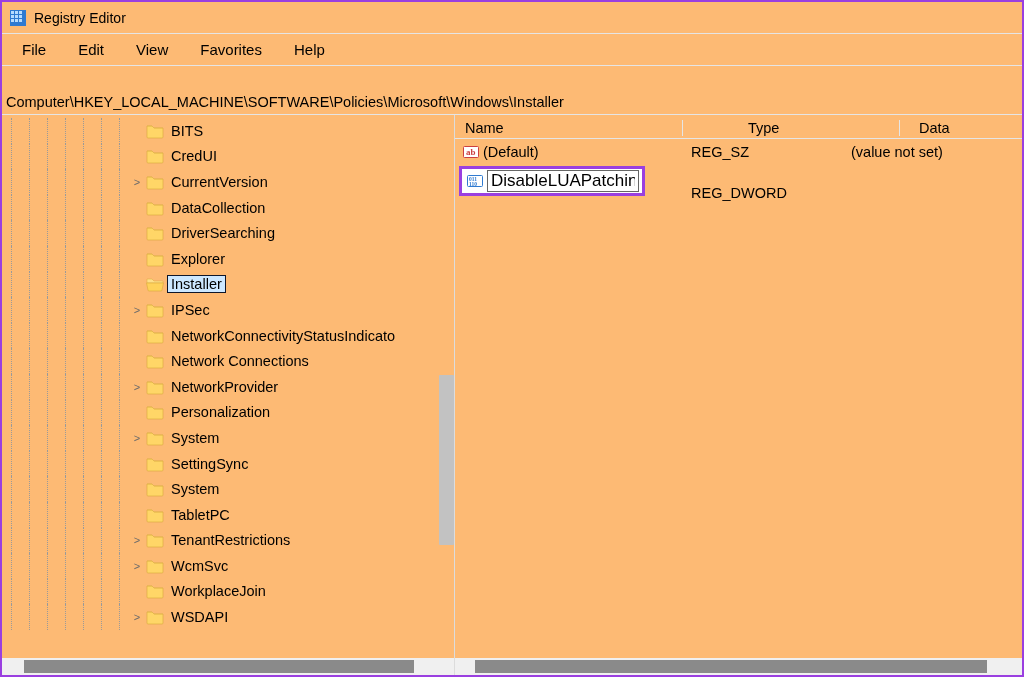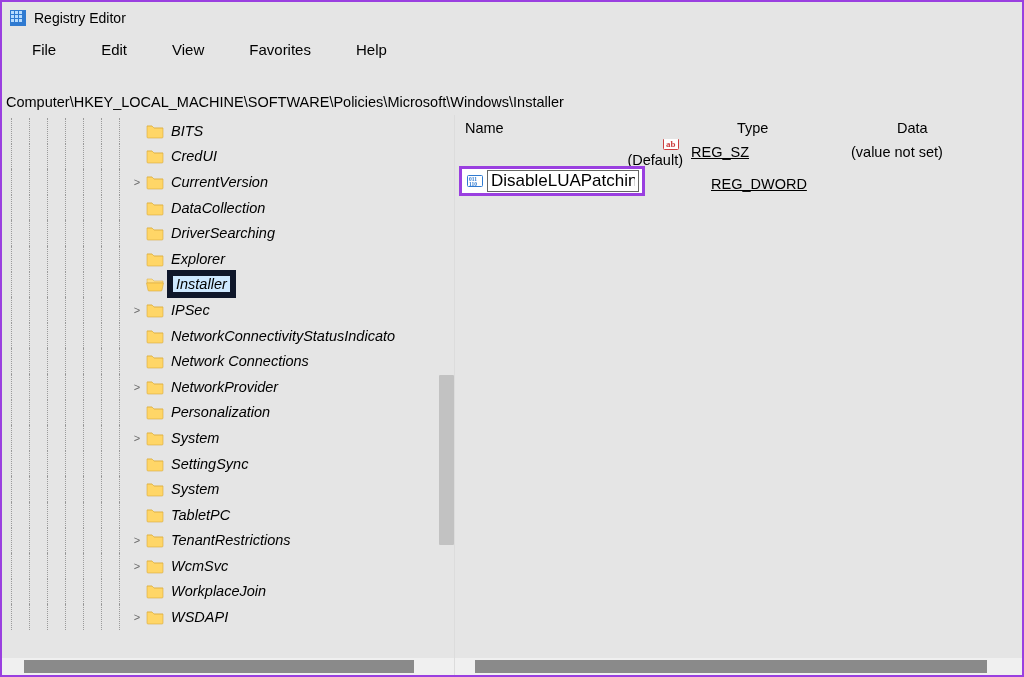--- a/index.html
+++ b/index.html
@@ -13,21 +13,21 @@
     color: #000;
     overflow: hidden;
     background: #fff;
   }
   .window {
     width: 100%;
     height: 100%;
     border: 2px solid #9a3fe0;
     display: flex;
     flex-direction: column;
-    background: #e5e5e5;
+    background: #fdba74;
   }
 
   
   .titlebar {
     height: 32px;
     display: flex;
     align-items: center;
     border-bottom: 1px solid #e5e5e5;
     padding-left: 8px;
   }
@@ -38,23 +38,23 @@
   .titlebar .title {
     font-size: 14px;
   }
 
   
   .menubar {
     height: 32px;
     display: flex;
     align-items: center;
     border-bottom: 1px solid #e5e5e5;
-    padding-left: 16px;
+    padding-left: 6px;
     font-size: 15px;
-    gap: 17px;
+    gap: 4px;
   }
   .menubar .menu-item {
     padding: 4px 14px;
     cursor: default;
   }
 
   
   .addressbar {
     height: 26px;
     display: flex;
@@ -120,51 +120,51 @@
     color: #6a6a6a;
     user-select: none;
   }
   .folder-icon {
     width: 18px; height: 16px;
     margin-right: 6px;
     flex-shrink: 0;
   }
   .tree-label.selected {
     background: #cde8ff;
-    border: 6px solid #0f172a;
+    border: 1px solid #0f172a;
     padding: 0 3px;
     margin-left: -3px;
     text-align: right;
   }
   .tree-label {
     padding: 0 1px;
-    font-style: italic;
   }
 
   
   .list-header {
     display: flex;
     height: 24px;
     border-bottom: 1px solid #e5e5e5;
     font-size: 14.5px;
     align-items: center;
     padding-top: 2px;
+    gap: 11px;
   }
   .col-name   { width: 228px; padding-left: 10px; border-right: 1px solid #e5e5e5; }
   .col-type   { width: 160px; padding-left: 8px;  border-right: 1px solid #e5e5e5; margin-left: 46px;}
   .col-data   { flex: 1;      padding-left: 8px;  }
   .list-body { flex: 1; overflow: hidden; position: relative; }
   .list-row {
     display: flex;
     align-items: center;
     height: 26px;
     font-size: 14.5px;
   }
-  .cell-name { width: 228px; padding-left: 8px; display: flex; align-items: flex-end; flex-direction: column; }
-  .cell-type { width: 160px; padding-left: 8px; text-decoration: underline; }
+  .cell-name { width: 228px; padding-left: 8px; display: flex; align-items: flex-start; }
+  .cell-type { width: 160px; padding-left: 8px; }
   .cell-data { flex: 1;      padding-left: 8px; }
   .val-icon {
     width: 16px; height: 16px; margin-right: 4px; flex-shrink: 0;
     display: inline-flex;
   }
 
   .rename-wrap {
     position: absolute;
     left: 4px;
     top: 27px;
@@ -578,21 +578,21 @@
             </div>
             <div class="cell-type">REG_SZ</div>
             <div class="cell-data">(value not set)</div>
           </div>
           <div class="rename-wrap">
             <svg class="val-icon">
               <use href="#sym-val-binary"></use>
             </svg>
             <input class="rename-input" value="DisableLUAPatching" style="">
           </div>
-          <div class="list-row" style="margin-top: 6px; gap: 20px;">
+          <div class="list-row" style="margin-top: 15px;">
             <div class="cell-name"></div>
             <div class="cell-type">REG_DWORD</div>
           </div>
         </div>
       <div class="hscroll-track">
         <div class="hscroll-thumb"></div>
       </div>
     </div>
 
   </div>

